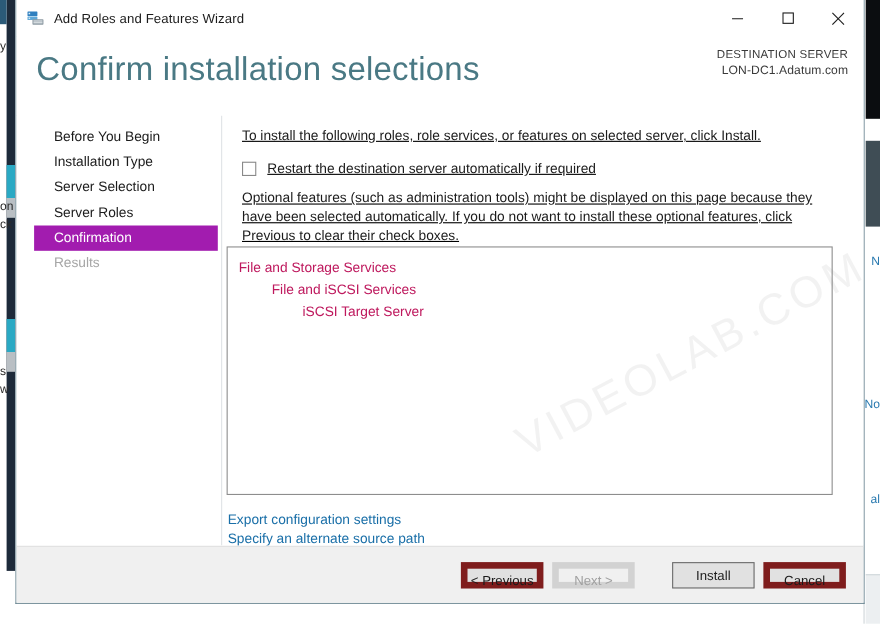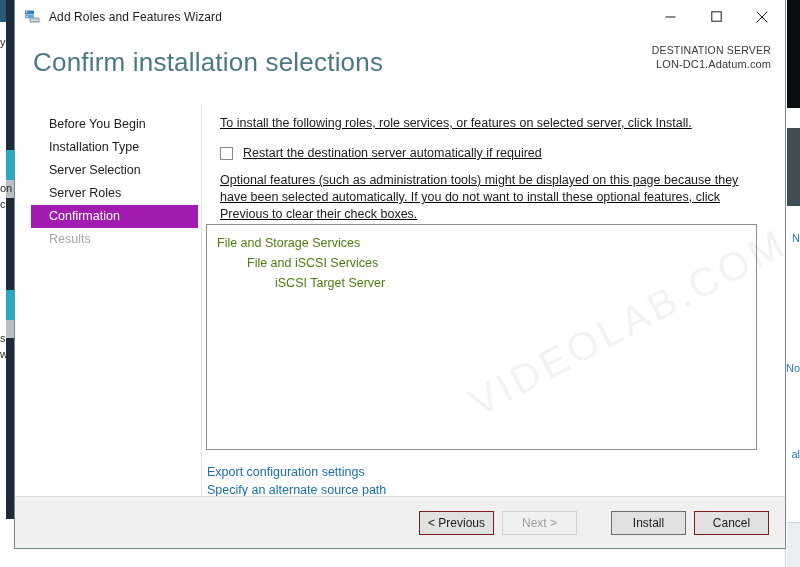--- a/index.html
+++ b/index.html
@@ -152,21 +152,21 @@
   .header {
     flex: 0 0 auto;
     height: 72px;
     position: relative;
     background: #ffffff;
   }
   .page-title {
     position: absolute;
     left: 18px;
     top: 14px;
-    font-size: 26px;
+    font-size: 30px;
     font-weight: 400;
     color: #4a7984;
     letter-spacing: .2px;
     white-space: nowrap;
   }
   .dest-block {
     position: absolute;
     right: 14px;
     top: 10px;
     text-align: right;
@@ -266,21 +266,21 @@
     width: 551px;
     height: 226px;
     border: 1px solid #8d8d8d;
     background: #ffffff;
     box-sizing: border-box;
     padding: 8px 6px;
     overflow: hidden;
   }
   .tree-item {
     font-size: 12.5px;
-    color: #4d7c0f;
+    color: #be185d;
     line-height: 20px;
     white-space: nowrap;
   }
   .tree-item.lvl0 { padding-left: 4px; }
   .tree-item.lvl1 { padding-left: 34px; }
   .tree-item.lvl2 { padding-left: 62px; }
 
   .links {
     position: absolute;
     left: 5px;
@@ -321,21 +321,21 @@
     padding-right: 16px;
     box-sizing: border-box;
   }
   .btn {
     width: 75px;
     height: 24px;
     font-size: 12px;
     font-family: "Liberation Sans", sans-serif;
     color: #1b1b1b;
     background: #e1e1e1;
-    border: 1px solid #7f1d1d;
+    border: 6px solid #7f1d1d;
     box-sizing: border-box;
     margin-left: 8px;
     cursor: pointer;
     line-height: 22px;
     text-align: center;
     white-space: nowrap;
   }
   .btn.disabled {
     color: #a0a0a0;
     background: #f0f0f0;

